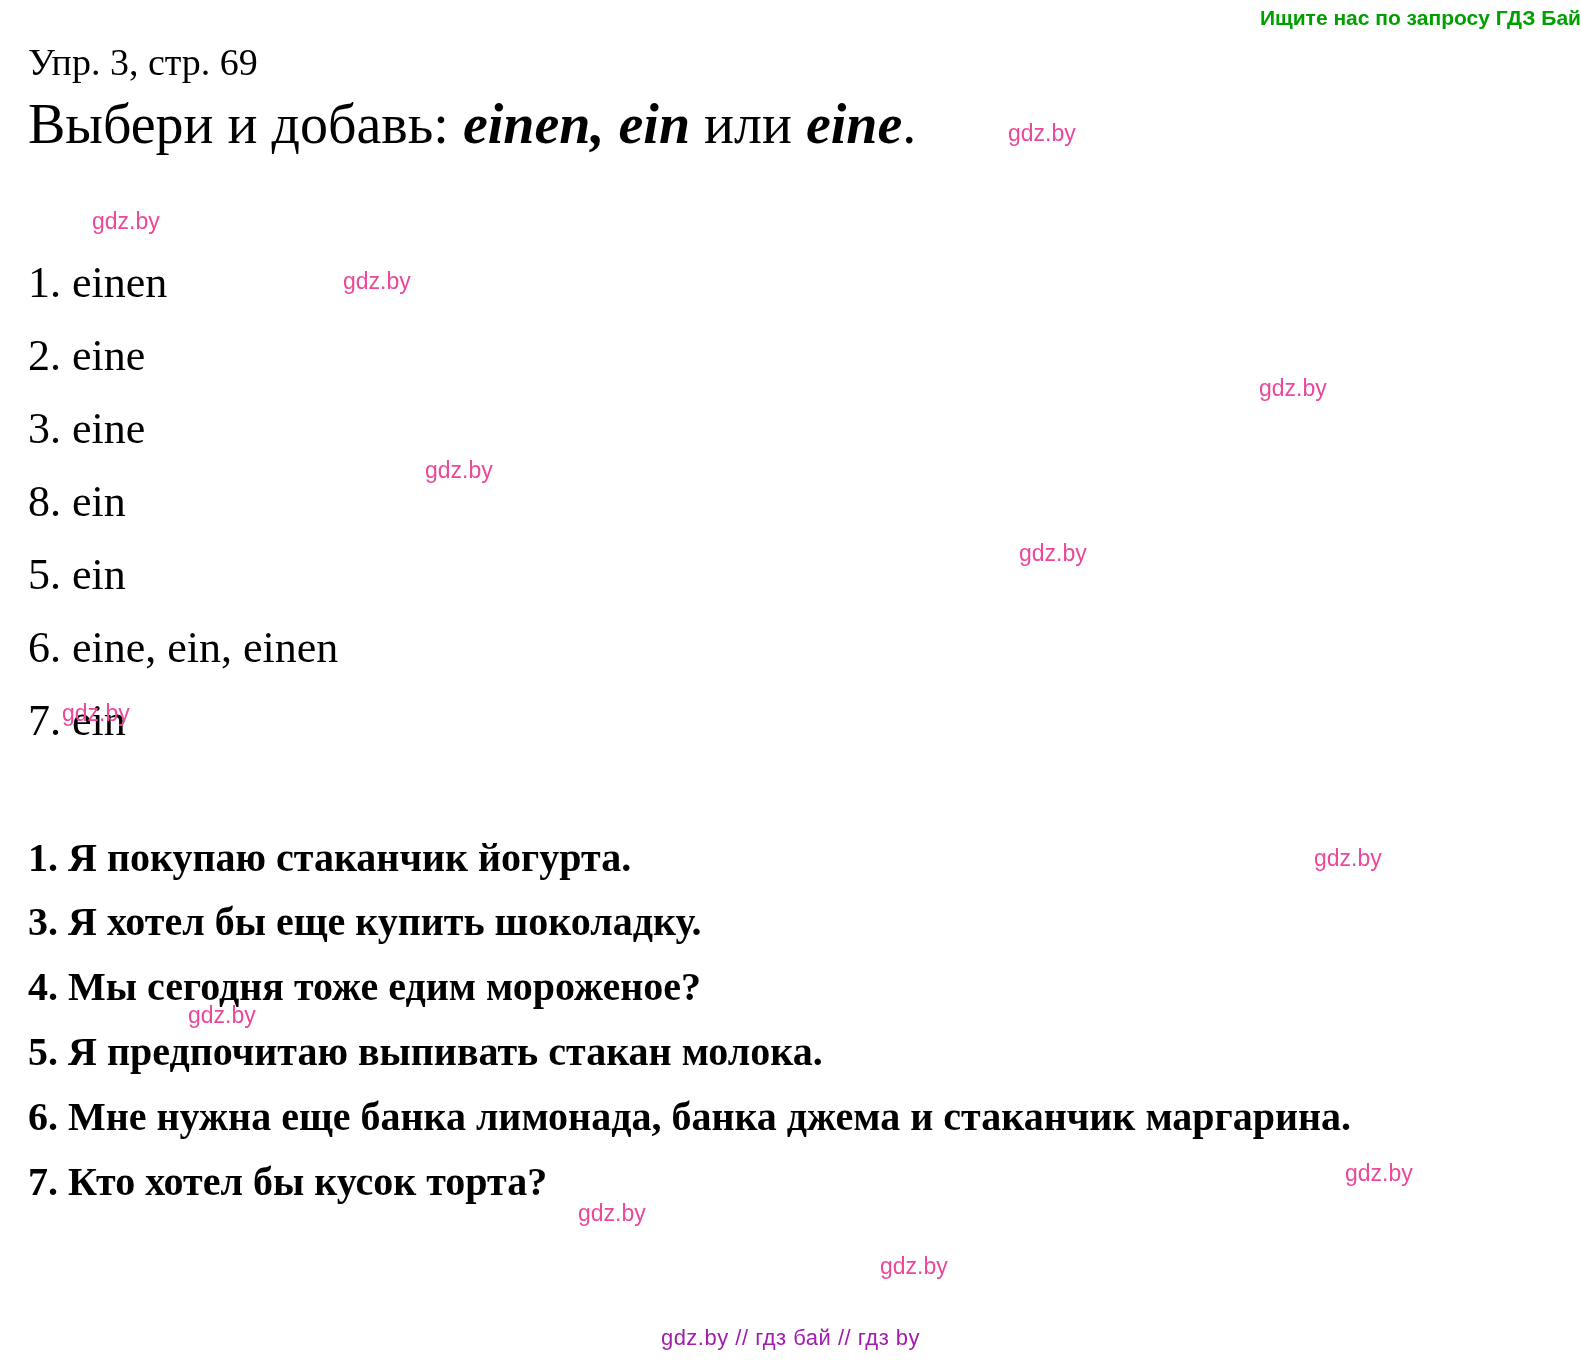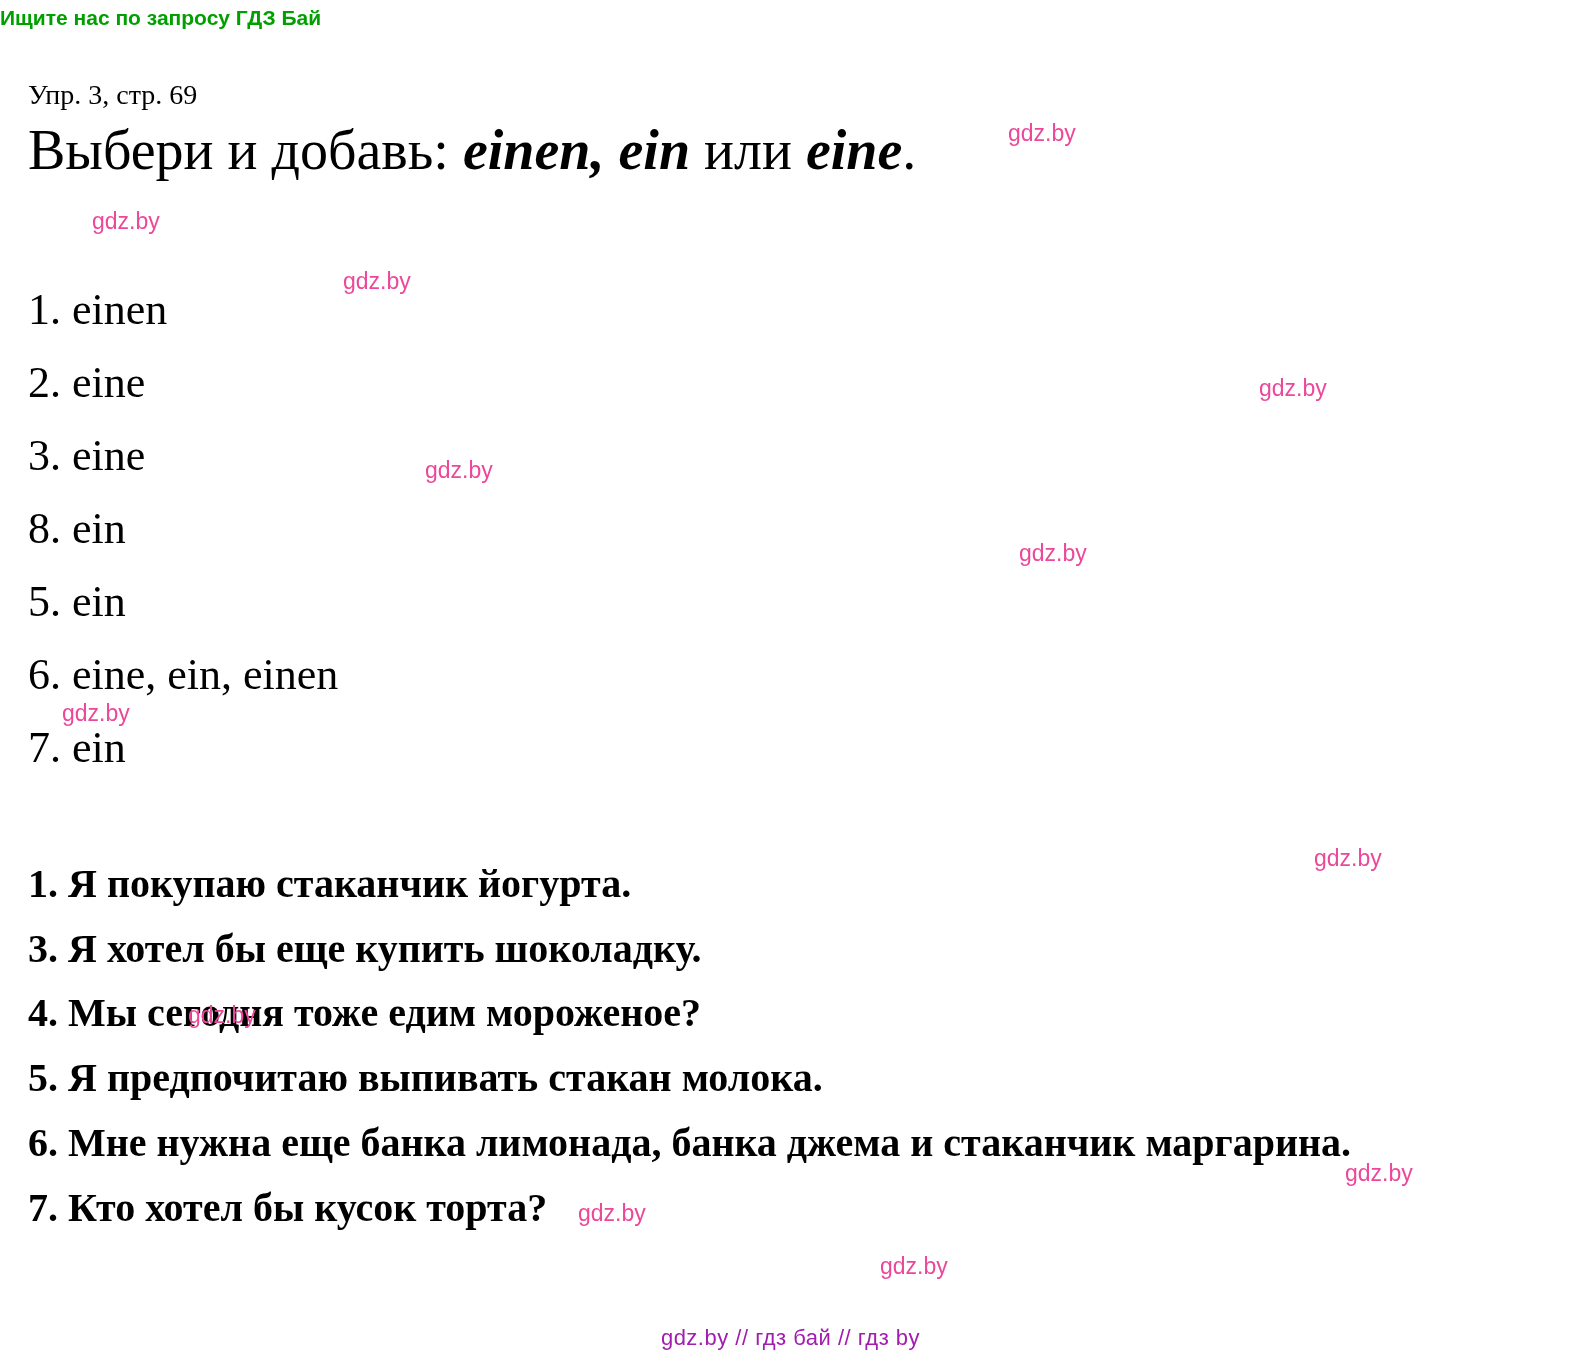--- a/index.html
+++ b/index.html
@@ -14,39 +14,38 @@
     color: #000000;
     position: relative;
     overflow: hidden;
   }
 
   .top-banner {
     position: absolute;
     top: 6px;
     left: 0;
     width: 100%;
-    text-align: left;
+    text-align: right;
     font-family: "Liberation Sans", sans-serif;
     font-size: 21px;
     font-weight: bold;
     color: #00a000;
   }
 
   .page {
     position: absolute;
     top: 38px;
     left: 28px;
     right: 20px;
   }
 
   .title {
-    font-size: 28px;
+    font-size: 38px;
     line-height: 1.28;
     white-space: pre;
-    margin-top: 39px;
   }
 
   .task-line {
     font-size: 56px;
     line-height: 1.28;
     margin-top: 2px;
   }
   .task-line .bold-italic {
     font-weight: bold;
     font-style: italic;

